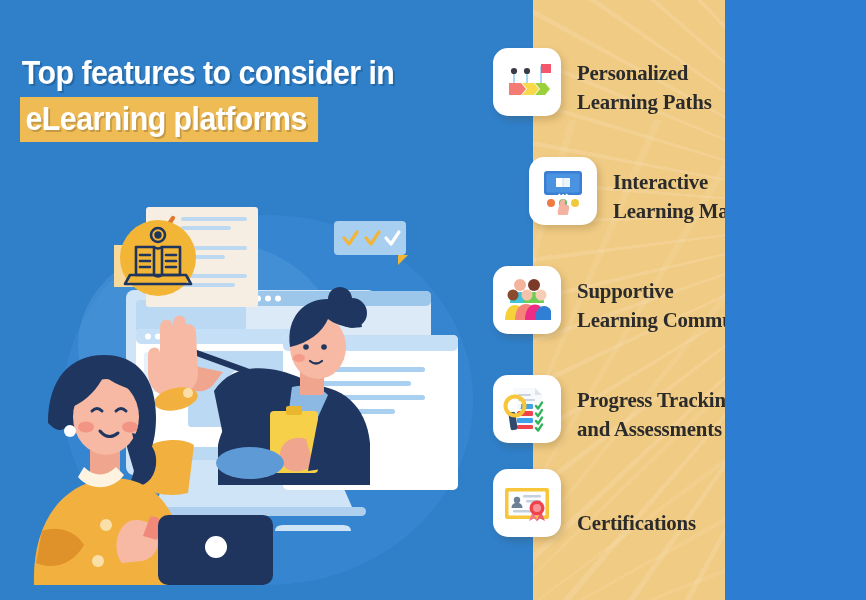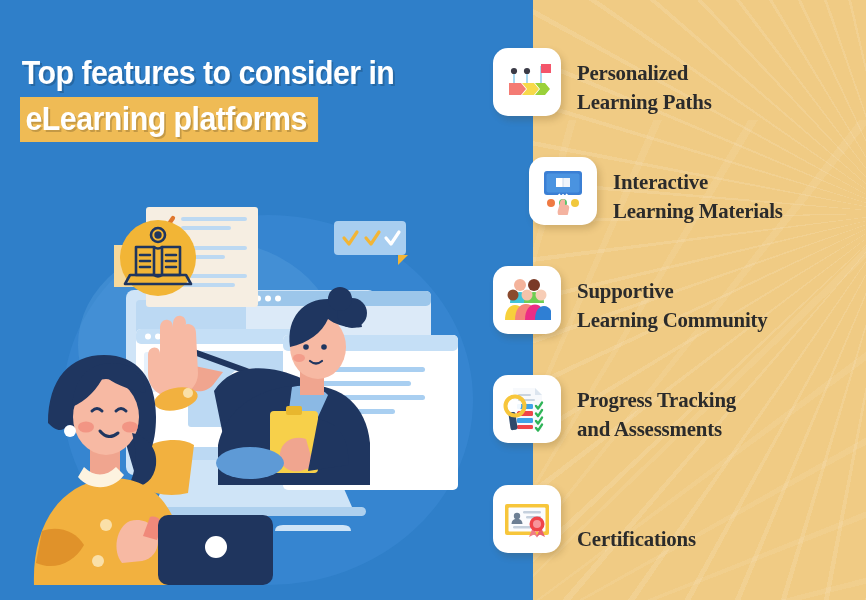--- a/index.html
+++ b/index.html
@@ -1,21 +1,21 @@
 <!DOCTYPE html>
 <html><head>
 <meta charset="utf-8">
 <style>
   html,body{margin:0;padding:0;}
   body{
     width:866px;height:600px;overflow:hidden;
     font-family:"Liberation Sans", sans-serif;
     background:#2d7dd2;
   }
-  .canvas{position:relative;width:866px;height:600px;overflow:hidden;}
+  .canvas{position:relative;width:725px;height:600px;overflow:hidden;}
 
   
   .panel-left{
     position:absolute;left:0;top:0;width:533px;height:600px;
     background:#2f7fc9;
   }
   .panel-right{
     position:absolute;left:533px;top:0;width:333px;height:600px;
     background:#f0cb84;
     overflow:hidden;
@@ -67,21 +67,21 @@
 
   
   .features{position:absolute;left:493px;top:0;width:373px;height:600px;z-index:6;}
   .feature{
     position:absolute;left:0;display:flex;align-items:flex-end;gap:16px;font-family:Liberation Serif, serif;
   }
   .f0{top:48px;}
   .f1{top:157px;margin-left:36px;}
   .f2{top:266px;}
   .f3{top:375px;}
-  .f4{top:485px;}
+  .f4{top:469px;}
 
   .icon-tile{
     width:68px;height:68px;flex:0 0 68px;
     background:#ffffff;border-radius:15px;
     box-shadow:3px 4px 7px rgba(80,55,10,0.20);
     display:flex;align-items:center;justify-content:center;
     position:relative;
   }
   .icon-tile svg{display:block;}
 

